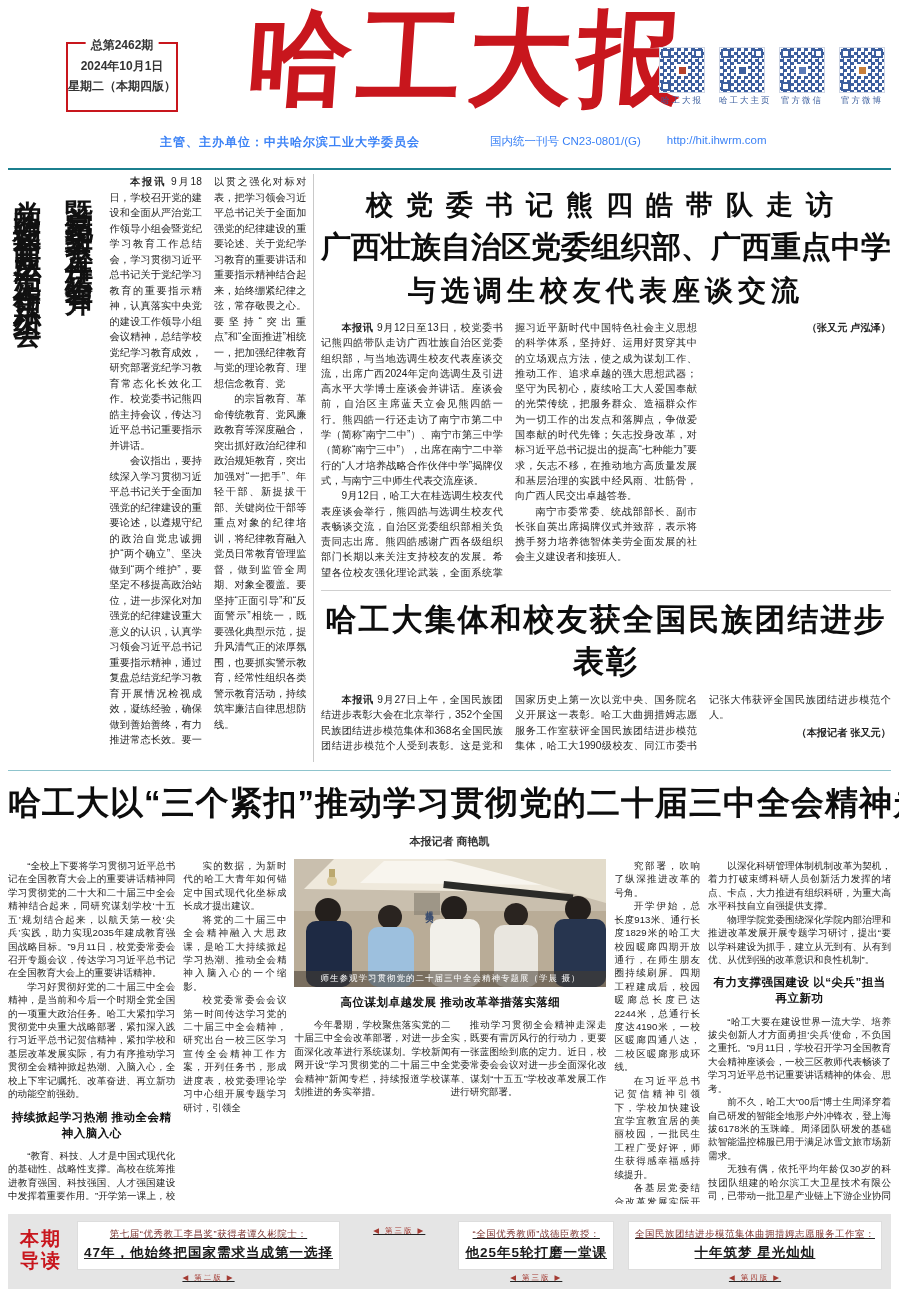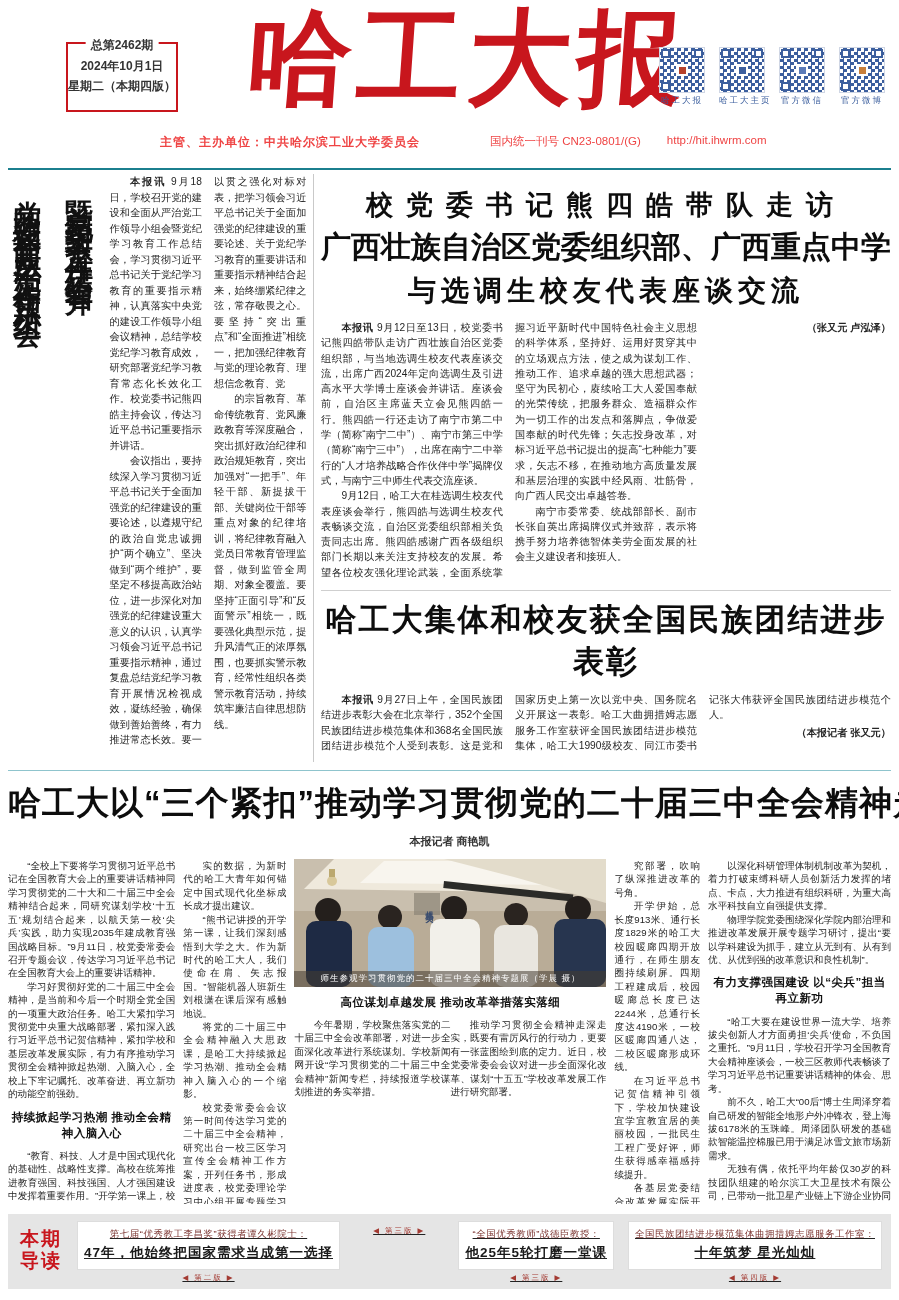--- a/index.html
+++ b/index.html
@@ -34,21 +34,21 @@
     outline:1px solid #cfd6e4;
   }
   .qr-eye{position:absolute;width:9px;height:9px;border:2px solid #3c5f9e;background:#fff;box-sizing:border-box;}
   .qr-eye.tl{left:1px;top:1px}.qr-eye.tr{right:1px;top:1px}.qr-eye.bl{left:1px;bottom:1px}
   .qr-center{position:absolute;left:16px;top:16px;width:12px;height:12px;background:#fff;display:flex;align-items:center;justify-content:center;}
   .qr-center i{display:block;width:7px;height:7px;background:#b6422c;}
   .qr-item:nth-child(2) .qr-center i{background:#3c5f9e;}
   .qr-item:nth-child(3) .qr-center i{background:#5b7bb8;}
   .qr-item:nth-child(4) .qr-center i{background:#c9803a;}
   .qr-label{font-size:8.5px;color:#3c5f9e;letter-spacing:2px;margin-top:3px;white-space:nowrap;}
-  .mast-info{position:absolute;left:0;right:0;top:128px;display:flex;font-size:12px;color:#ef4444;}
+  .mast-info{position:absolute;left:0;right:0;top:128px;display:flex;font-size:12px;color:#3b82f6;}
   .organizer{margin-left:152px;font-weight:bold;letter-spacing:1px;}
   .pubrow{margin-left:70px;display:flex;gap:26px;font-size:11.5px;}
   .teal-rule{border:none;border-top:2.5px solid #1b7f8e;margin:0;}
   
   .top-section{display:flex;height:588px;margin-top:4px;}
   .tsep{width:1px;background:#c9c9c9;margin:0 7px;}
   
   .a1{width:446px;display:flex;}
   .a1-heads{display:flex;gap:14px;padding:4px 2px 0 0;}
   .vhead{
@@ -230,21 +230,20 @@
             <p class="para">学习好贯彻好党的二十届三中全会精神，是当前和今后一个时期全党全国的一项重大政治任务。哈工大紧扣学习贯彻党中央重大战略部署，紧扣深入践行习近平总书记贺信精神，紧扣学校和基层改革发展实际，有力有序推动学习贯彻全会精神掀起热潮、入脑入心，全校上下牢记嘱托、改革奋进、再立新功的动能空前强劲。</p>
           </div>
         <div class="subhead">持续掀起学习热潮 推动全会精神入脑入心</div>
         <div>
             <p class="para">“教育、科技、人才是中国式现代化的基础性、战略性支撑。高校在统筹推进教育强国、科技强国、人才强国建设中发挥着重要作用。”开学第一课上，校党委书记熊四皓以生动的事例，深</p>
           </div>
       </div>
       <div class="bcol bc2">
         <div>
             <p class="para">实的数据，为新时代的哈工大青年如何锚定中国式现代化坐标成长成才提出建议。</p>
-            <p class="para">“熊书记讲授的开学第一课，让我们深刻感悟到大学之大。作为新时代的哈工大人，我们使命在肩、矢志报国。”智能机器人班新生刘根潇在课后深有感触地说。</p>
             <p class="para">将党的二十届三中全会精神融入大思政课，是哈工大持续掀起学习热潮、推动全会精神入脑入心的一个缩影。</p>
             <p class="para">校党委常委会会议第一时间传达学习党的二十届三中全会精神，研究出台一校三区学习宣传全会精神工作方案，开列任务书，形成进度表，校党委理论学习中心组开展专题学习研讨，引领全</p>
           </div>
       </div>
       <div class="photo-block">
         <div class="photo">
           <svg width="312" height="128" viewBox="0 0 312 128">
             <rect x="0" y="0" width="312" height="128" fill="#c9bfae"></rect>
             <polygon points="40,0 280,0 312,34 10,30" fill="#efe9dc"></polygon>
             <polygon points="90,2 230,2 262,26 66,24" fill="#f8f5ee"></polygon>

